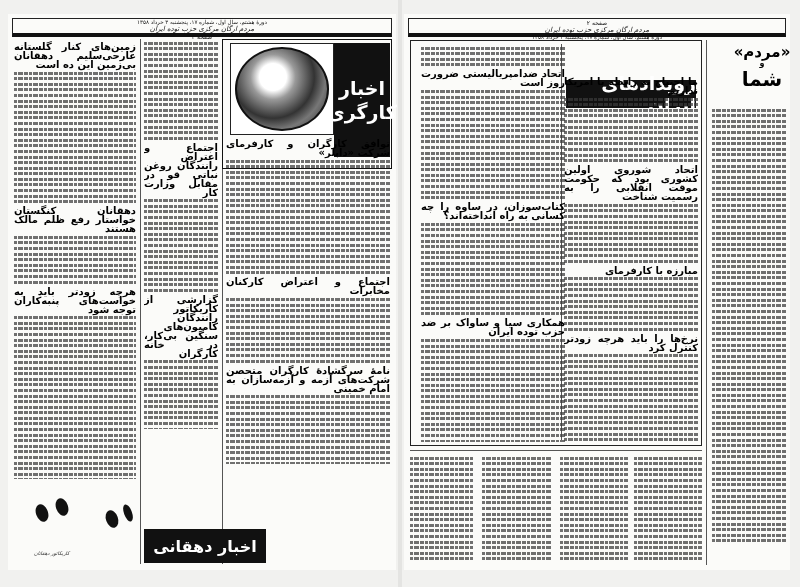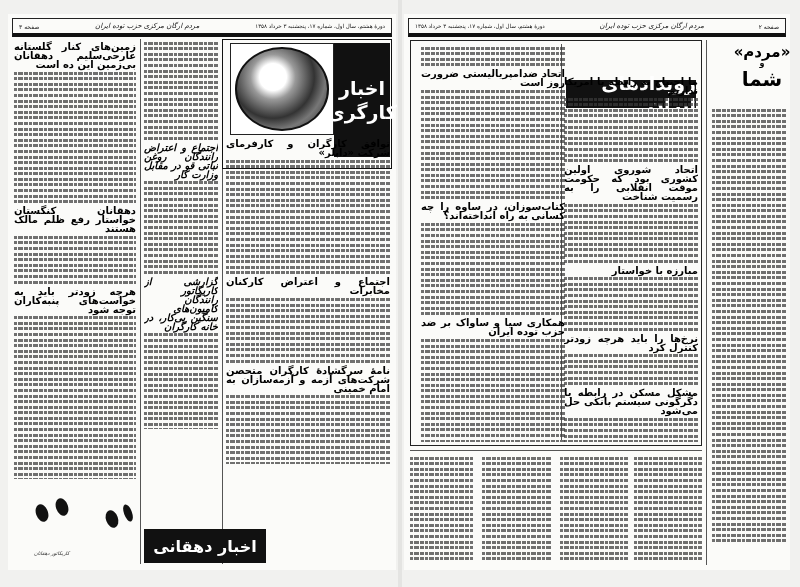--- a/index.html
+++ b/index.html
@@ -1,21 +1,21 @@
 <!DOCTYPE html>
 <html><head>
 <meta charset="utf-8">
 <style>
   html,body{margin:0;padding:0;}
   body{width:800px;height:587px;background:#f1f1ef;position:relative;overflow:hidden;font-family:"DejaVu Sans",sans-serif;color:#111;}
   .page{position:absolute;top:14px;height:556px;background:#fbfbf9;}
   .page.left{left:8px;width:388px;}
   .page.right{left:404px;width:386px;}
   .spine{position:absolute;left:398px;top:0;width:4px;height:587px;background:#e4e4e2;}
-  .masthead{position:absolute;left:4px;right:4px;top:4px;height:14px;border:1px solid #222;border-bottom:4px solid #111;font-size:6px;display:flex;align-items:center;justify-content:space-between;padding:0 6px;direction:rtl;}
+  .masthead{position:absolute;left:4px;right:4px;top:4px;height:14px;border:1px solid #222;border-bottom:4px solid #111;font-size:6px;display:flex;align-items:center;justify-content:space-between;padding:0 6px;direction:rtl;flex-direction:column;}
   .masthead .dateline{font-size:5.5px;}
   .masthead .brand{font-family:"DejaVu Serif",serif;font-style:italic;font-size:7px;}
   .masthead .pg{font-size:6px;}
   .col{position:absolute;direction:rtl;overflow:hidden;}
   .txt{font-size:4.3px;line-height:5.6px;text-align:justify;color:#222;}
   .txt .line{display:block;height:3px;margin:2.6px 0;background:repeating-linear-gradient(90deg,#3a3a3a 0 3px,transparent 3px 4px,#3a3a3a 4px 9px,transparent 9px 10px,#3a3a3a 10px 14px,transparent 14px 15px);opacity:.72;}
   .hl{font-weight:bold;font-size:7.5px;line-height:9px;margin:3px 0 2px;color:#000;}
   .hl.sm{font-size:10px;}
   .box{position:absolute;border:1.5px solid #222;}
   .banner{position:absolute;background:#111;color:#fff;font-weight:bold;display:flex;align-items:center;justify-content:center;direction:rtl;}
@@ -95,21 +95,21 @@
       <span class="line"></span>
       <span class="line"></span>
       <span class="line"></span>
       <span class="line"></span>
       <span class="line"></span>
       <span class="line"></span>
       <span class="line"></span>
   </div>
   <div class="vrule" style="left:214px;top:155px;height:395px;"></div>
 
-  <div class="col txt" style="left:136px;top:25px;width:74px;height:390px;font-style:italic;">
+  <div class="col txt" style="left:136px;top:25px;width:74px;height:390px;">
     <span class="line"></span>
       <span class="line"></span>
       <span class="line"></span>
       <span class="line"></span>
       <span class="line"></span>
       <span class="line"></span>
       <span class="line"></span>
       <span class="line"></span>
       <span class="line"></span>
       <span class="line"></span>
@@ -274,39 +274,38 @@
       <span class="line"></span>
       <span class="line"></span>
       <span class="line"></span>
       <span class="line"></span>
       <span class="line"></span>
       <span class="line"></span>
       <span class="line"></span>
       <span class="line"></span>
       <span class="line"></span>
       <span class="line"></span>
-    <div class="hl sm">مبارزه با خواستار</div>
+    <div class="hl sm">مبارزه با کارفرمای</div>
     <span class="line"></span>
       <span class="line"></span>
       <span class="line"></span>
       <span class="line"></span>
       <span class="line"></span>
       <span class="line"></span>
       <span class="line"></span>
       <span class="line"></span>
       <span class="line"></span>
       <span class="line"></span>
     <div class="hl sm">نرخ‌ها را باید هرچه زودتر کنترل کرد</div>
     <span class="line"></span>
       <span class="line"></span>
       <span class="line"></span>
       <span class="line"></span>
       <span class="line"></span>
       <span class="line"></span>
-    <div class="hl sm">مشکل مسکن در رابطه با دگرگونی سیستم بانکی حل می‌شود</div>
     <span class="line"></span>
       <span class="line"></span>
       <span class="line"></span>
       <span class="line"></span>
       <span class="line"></span>
       <span class="line"></span>
       <span class="line"></span>
       <span class="line"></span>
       <span class="line"></span>
       <span class="line"></span>

